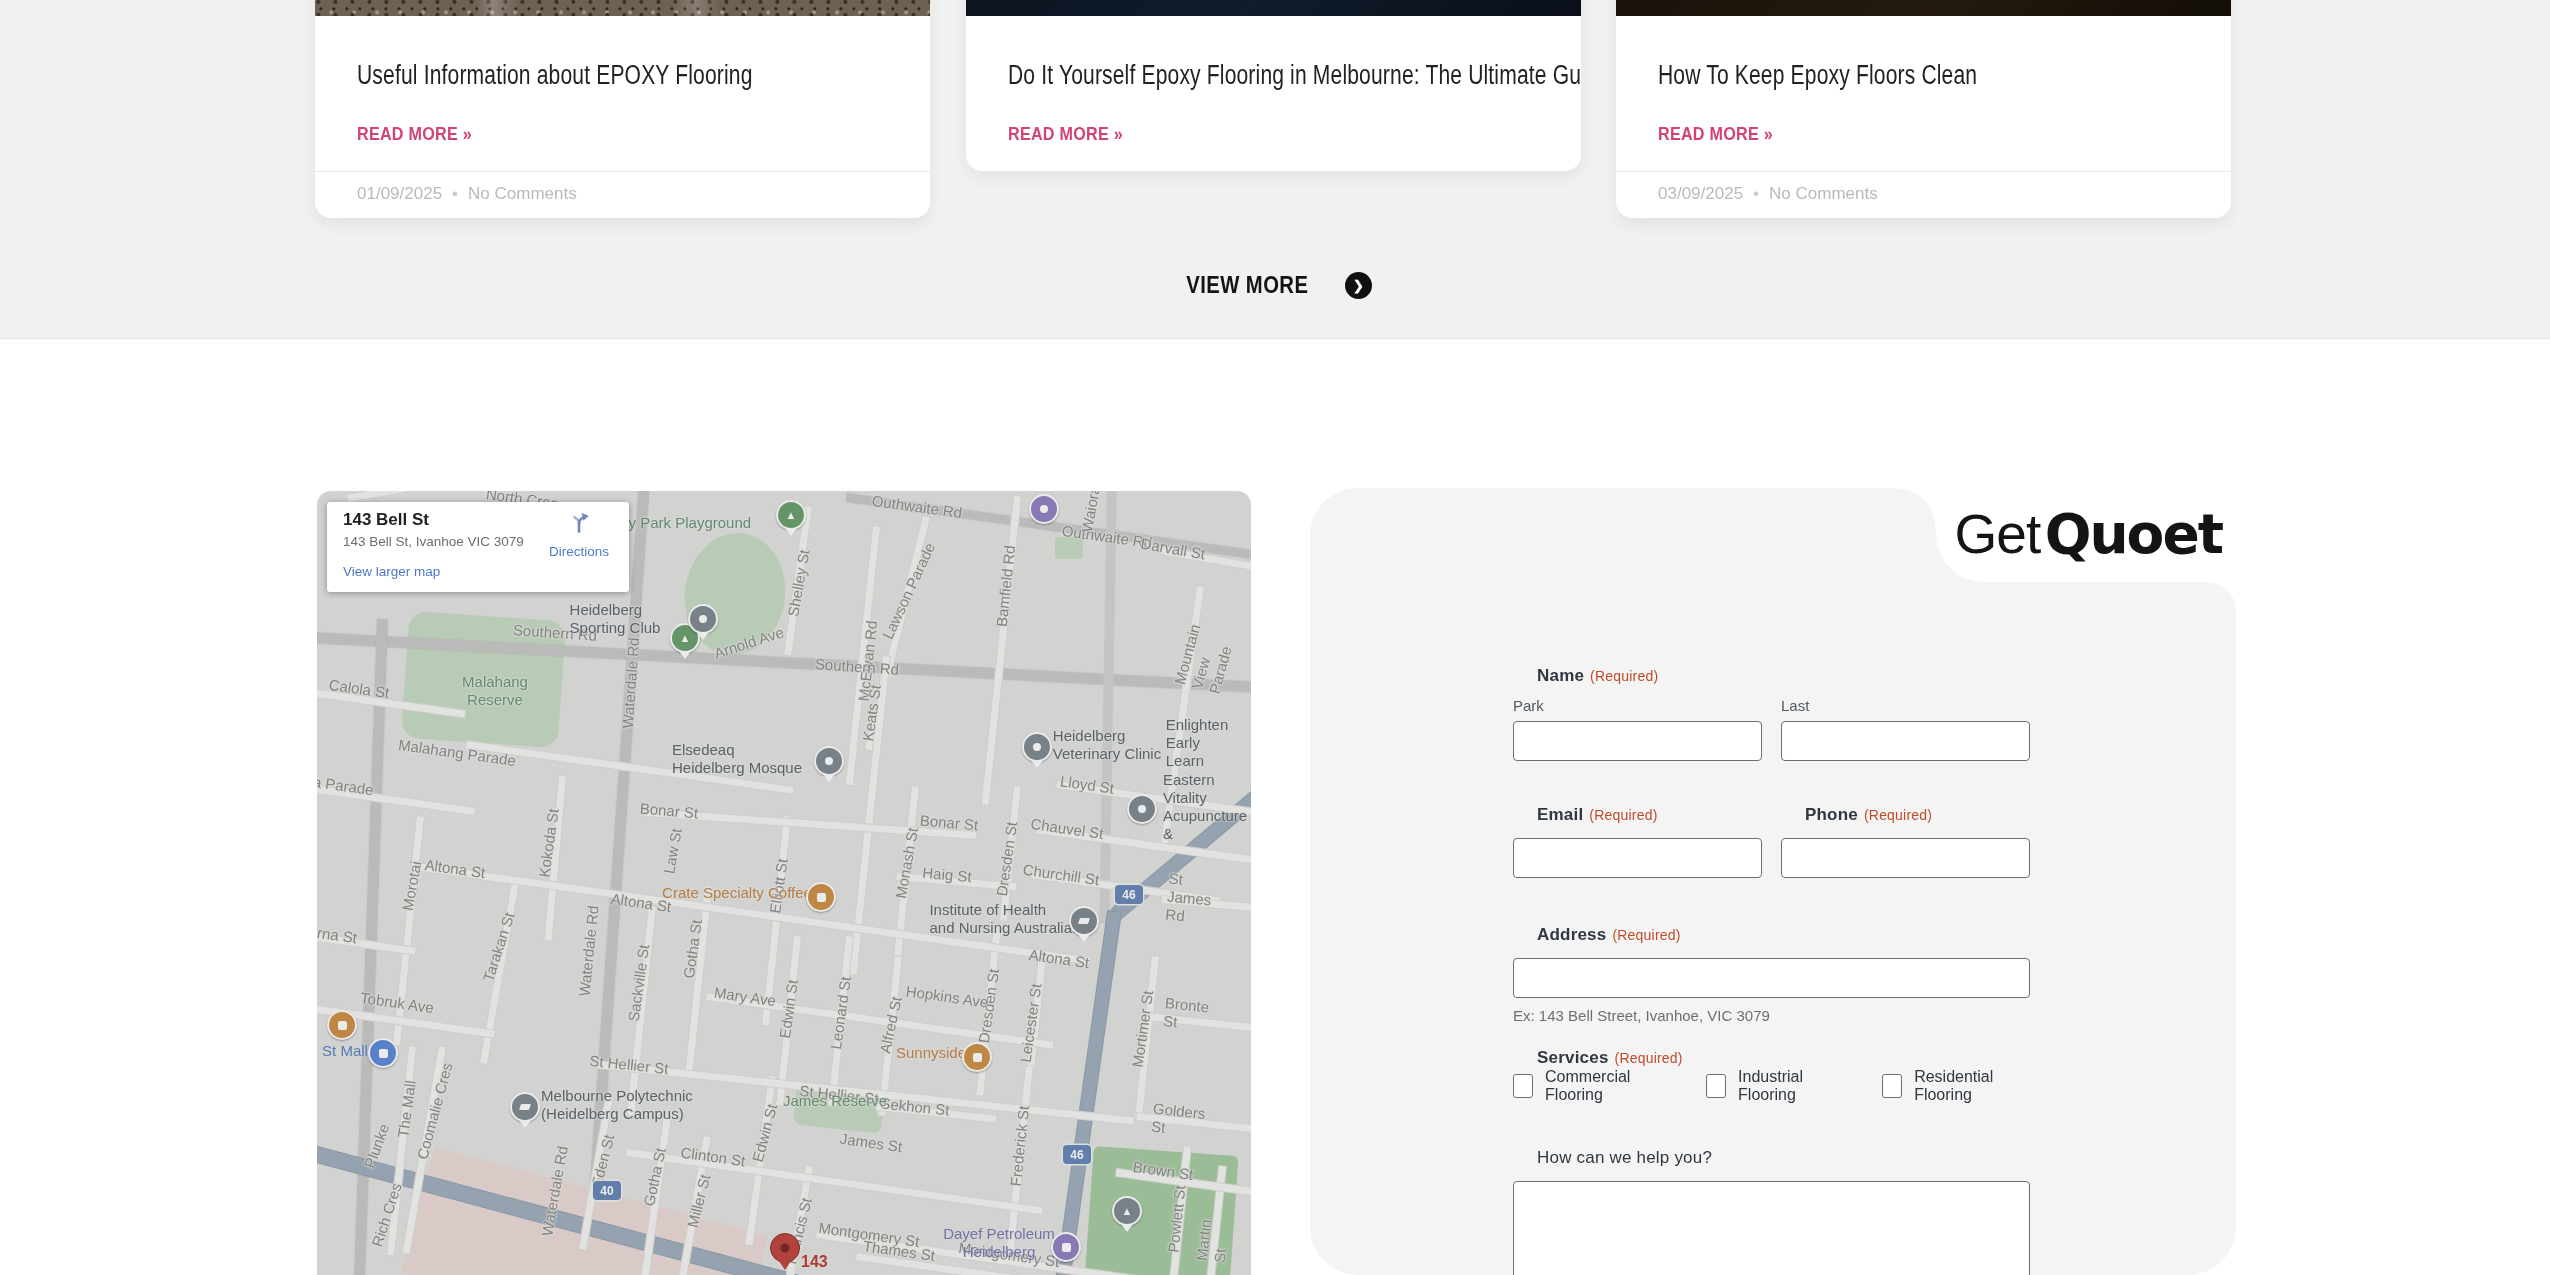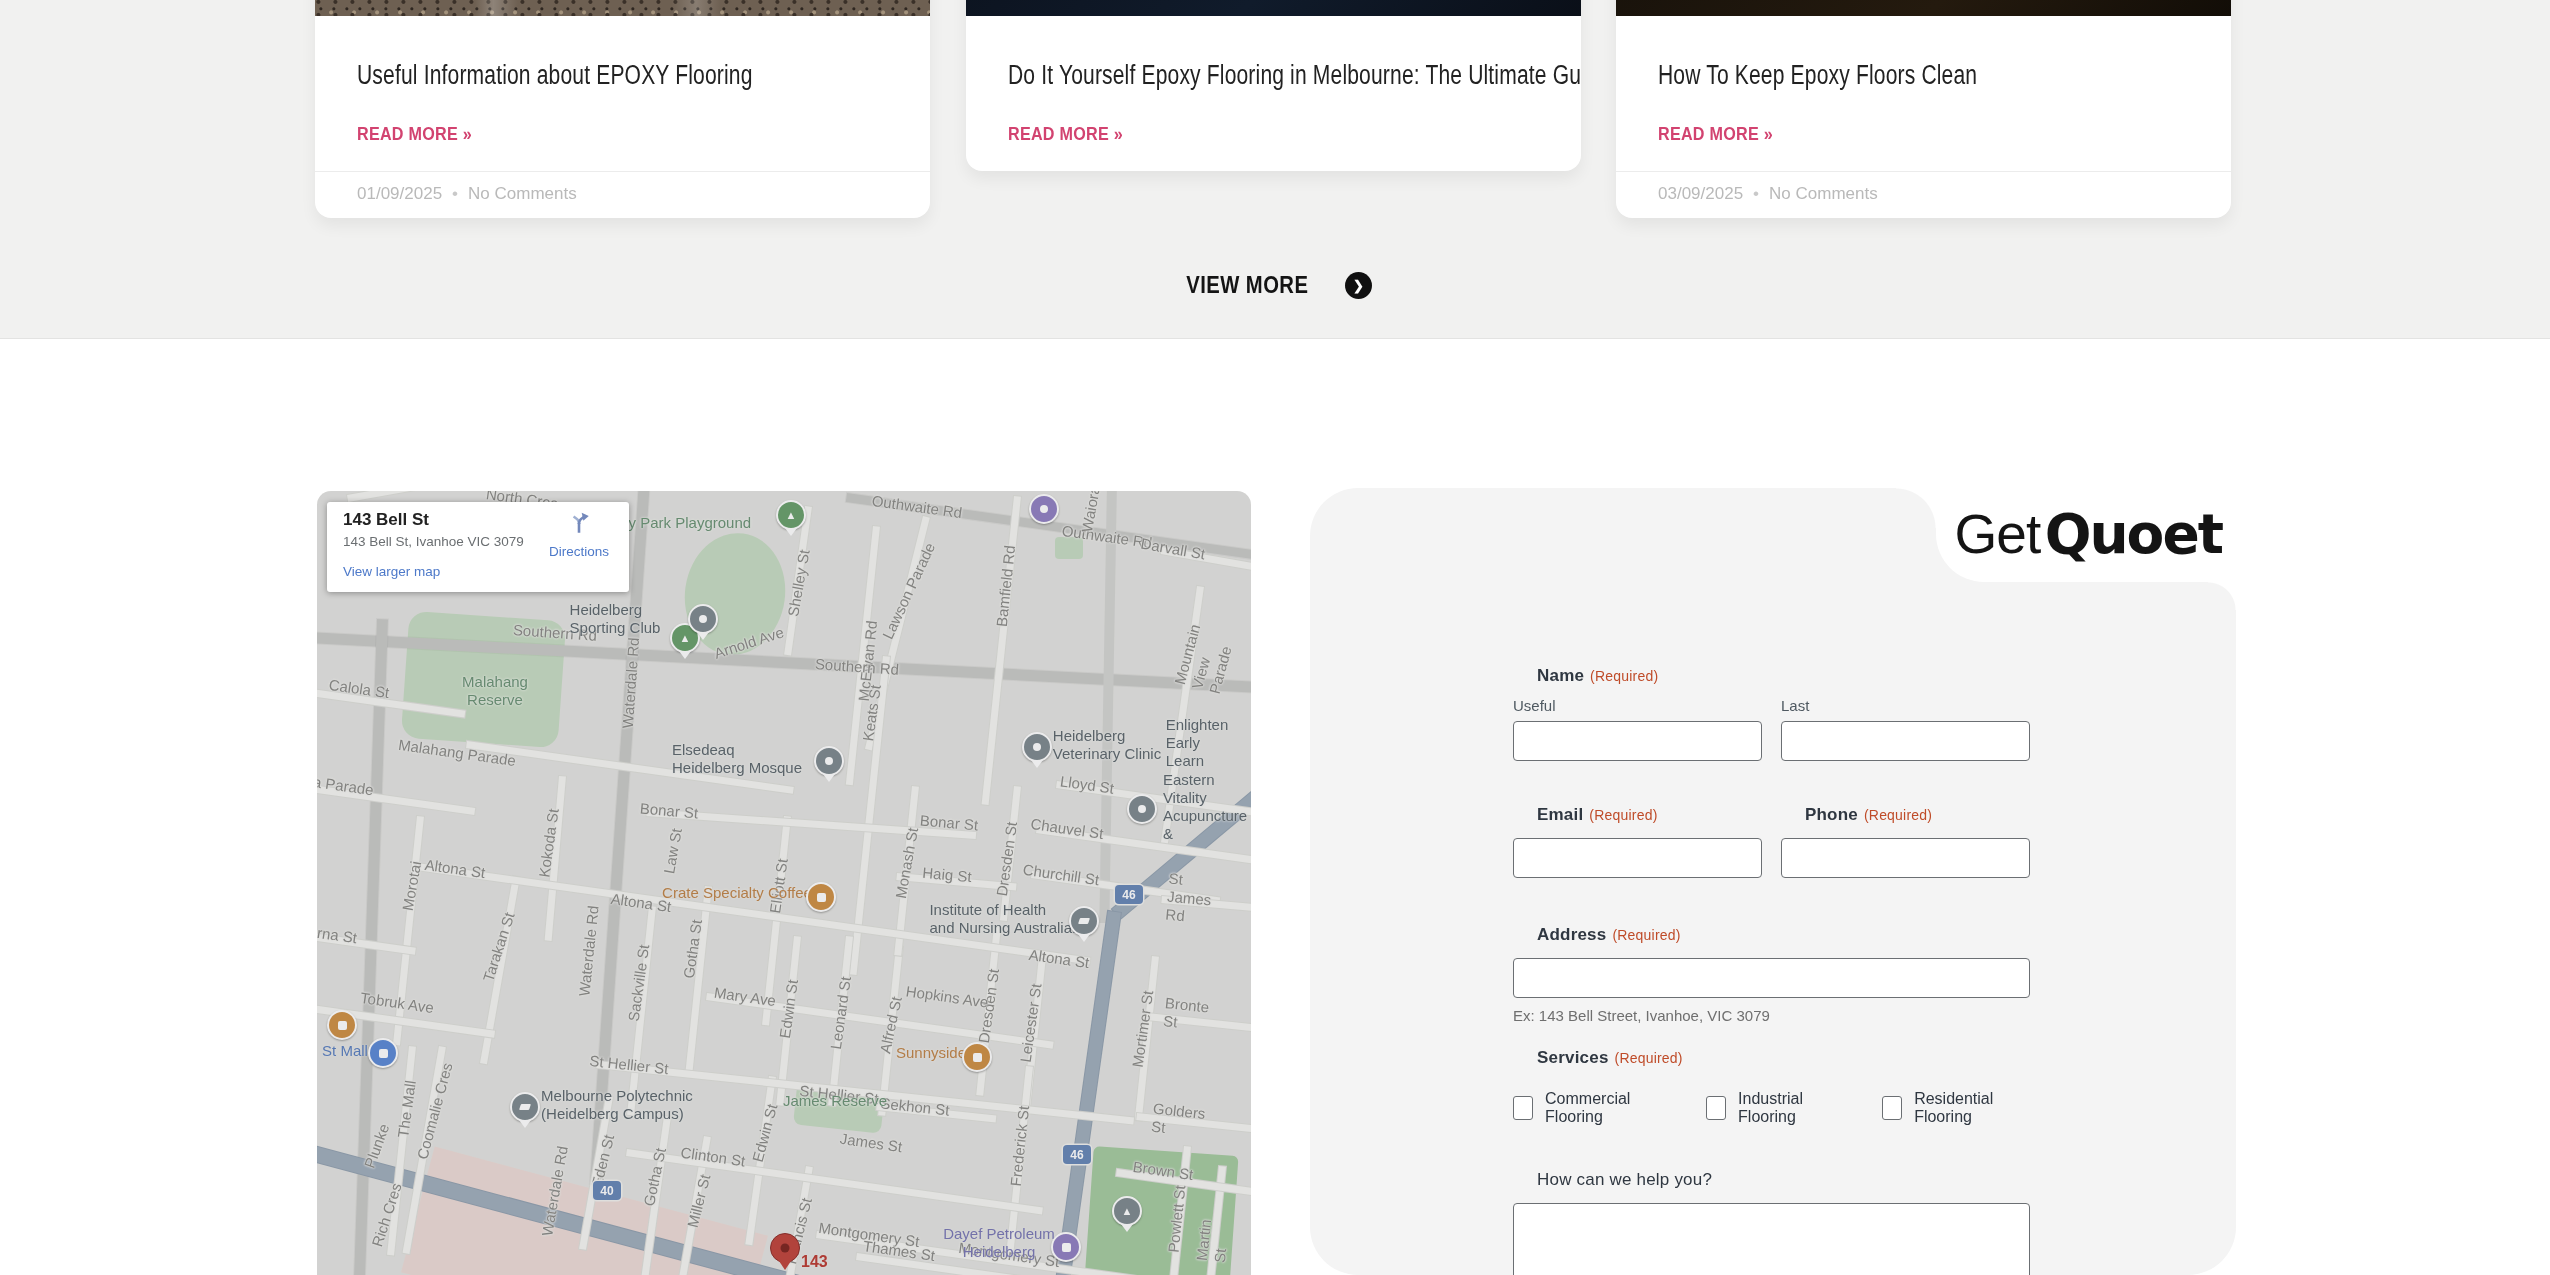--- a/index.html
+++ b/index.html
@@ -100,21 +100,21 @@
   .f-label .req{font-size:14px;color:#bf4b28;font-weight:normal;margin-left:6px;}
   .f-row2{display:flex;gap:19px;}
   .f-half{width:249px;}
   .sub-label{font-size:15px;color:#4f5961;margin:11px 0 7px 0;}
   input[type=text]{width:100%;height:40px;border:1px solid #6b6f73;border-radius:4px;background:#fff;
                    box-sizing:border-box;font-size:16px;padding:0 10px;outline:none;}
   textarea{width:100%;height:158px;border:1px solid #6b6f73;border-radius:4px;background:#fff;
            box-sizing:border-box;font-size:16px;padding:8px 10px;outline:none;resize:none;}
   .gap44{height:44px;}.gap13{height:13px;}.gap47{height:47px;}.gap24{height:24px;}
   .helper{font-size:15px;color:#6f6f6f;margin-top:9px;}
-  .chk-row{display:flex;gap:40px;margin-top:22px;align-items:center;}
+  .chk-row{display:flex;gap:40px;align-items:center;}
   .chk-item{display:flex;align-items:center;gap:12px;cursor:pointer;}
   .chk-box{width:22px;height:22px;border:1px solid #6b6f73;border-radius:3px;background:#fff;}
   .chk-label{font-size:16px;color:#2f3741;}
 </style>
 </head>
 <body>
 
 <div class="top-section">
 
   <div class="card" style="left:315px;">
@@ -399,21 +399,21 @@
   </div>
   <div class="notch-curve-bottom"></div>
 
   <div class="form-col">
     
     <div class="f-label">
       <span>Name</span><span class="req">(Required)</span>
     </div>
     <div class="f-row2">
       <div class="f-half">
-        <div class="sub-label">Useful</div>
+        <div class="sub-label">Park</div>
         <input type="text" style="">
       </div>
       <div class="f-half">
         <div class="sub-label">Last</div>
         <input type="text" style="">
       </div>
     </div>
     <div class="gap44"></div>
     
     <div class="f-row2">

